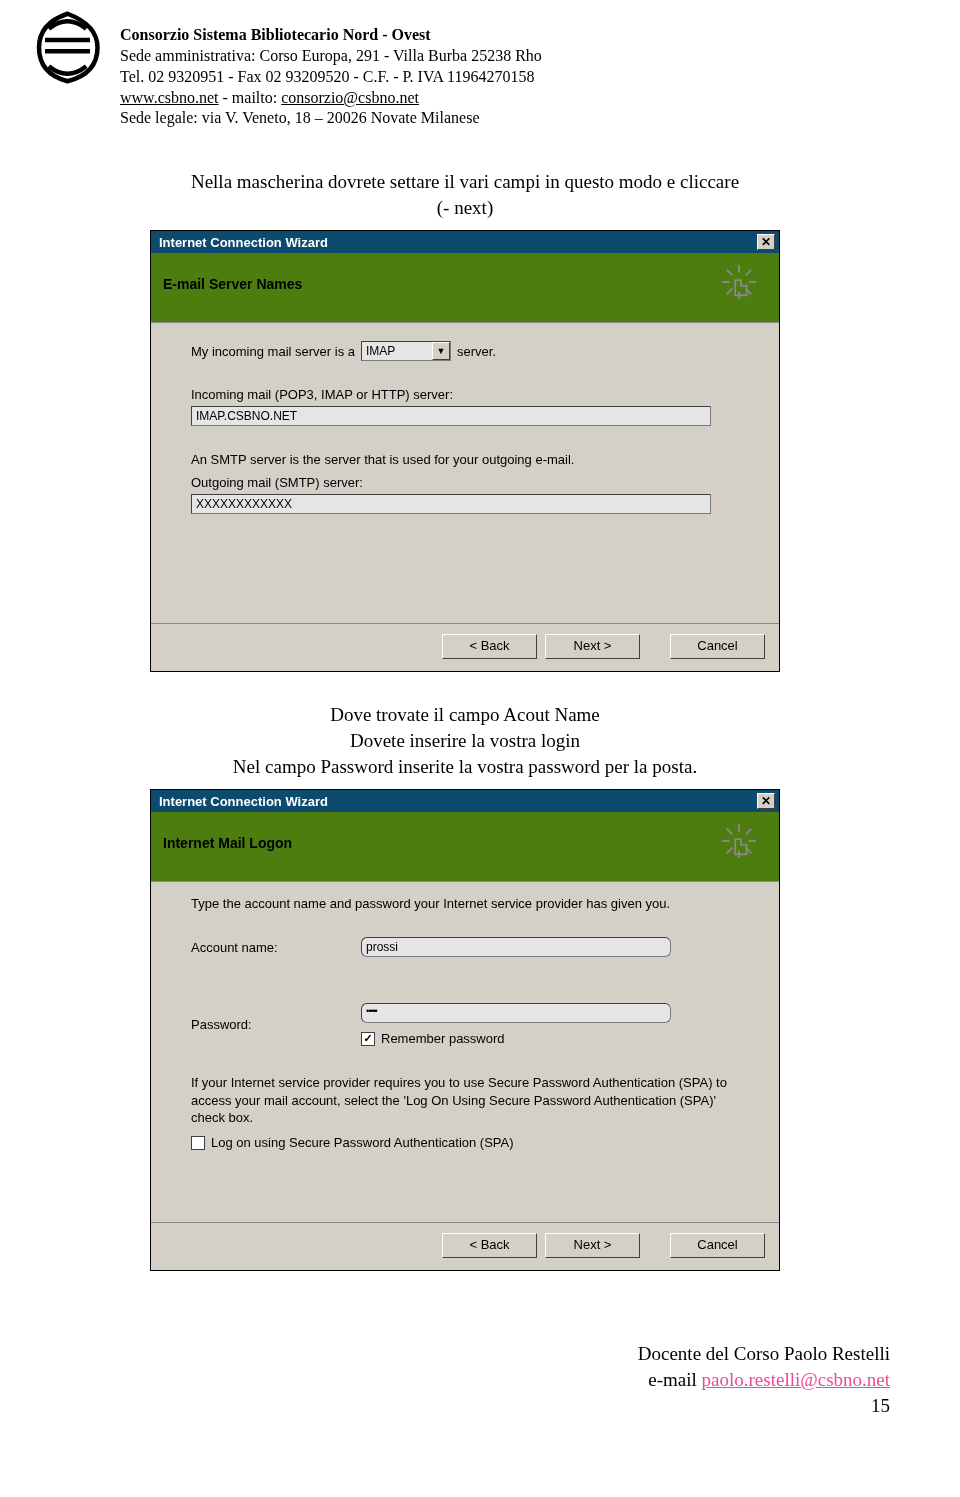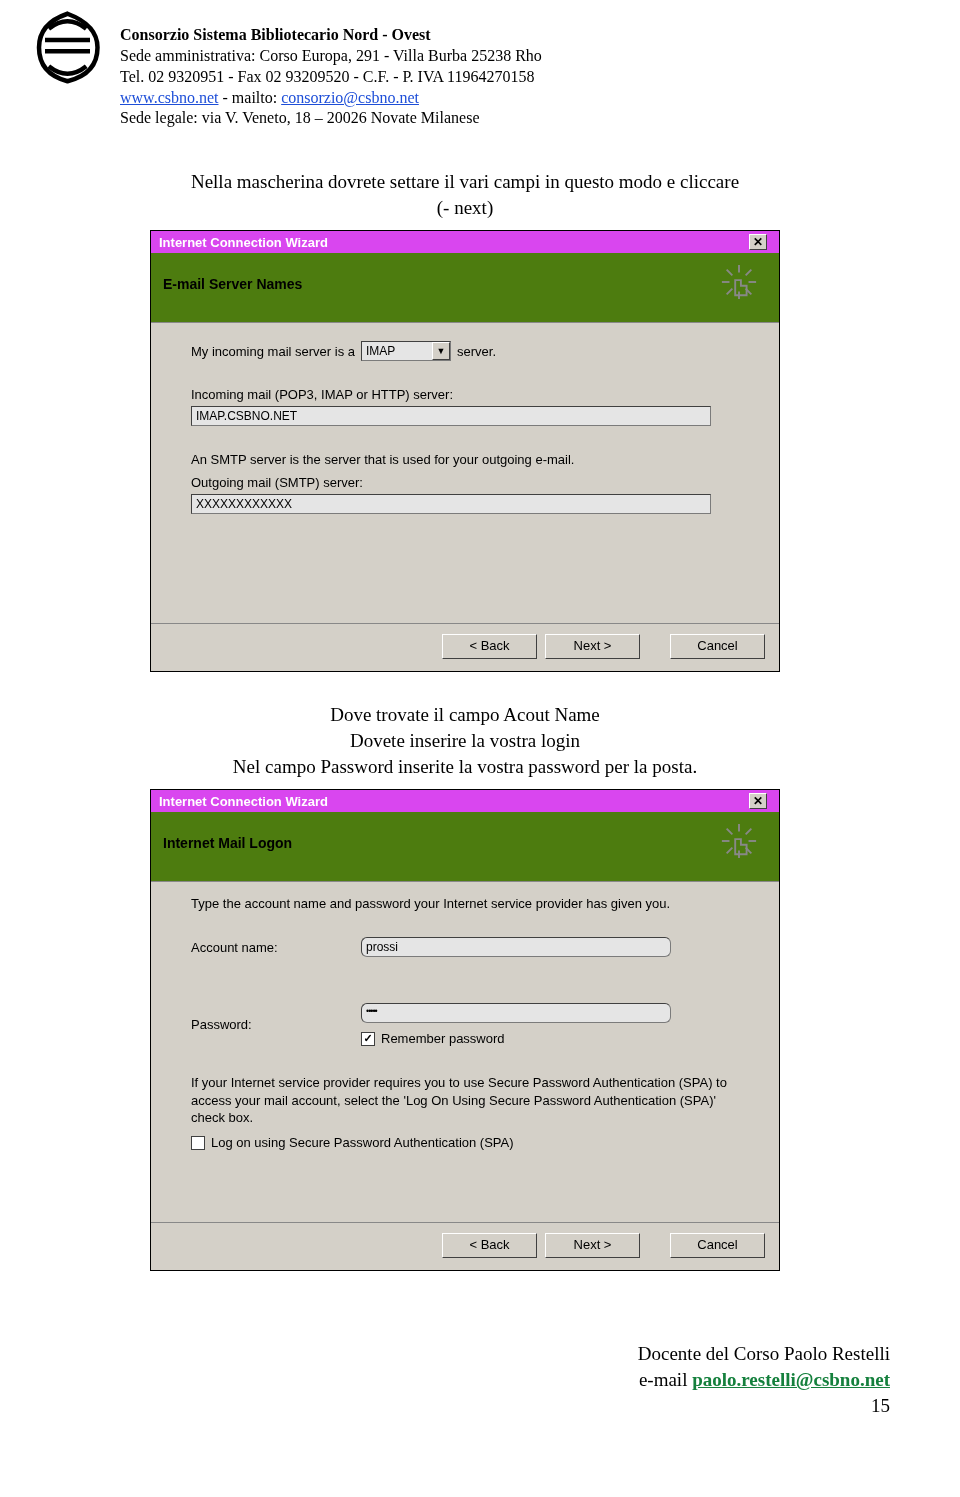--- a/index.html
+++ b/index.html
@@ -28,21 +28,21 @@
     font-size: 16px;
     font-weight: bold;
     margin: 16px 0 2px 0;
   }
   .header-text .line {
     font-size: 16px;
     margin: 0;
     line-height: 1.3;
   }
   .header-text a {
-    color: #1d4ed8;
+    color: #000000;
     text-decoration: underline;
   }
   .sede-legale {
     font-size: 13px;
   }
   .body-text {
     text-align: center;
     font-size: 19px;
     margin: 30px 0 10px 0;
     line-height: 1.35;
@@ -53,24 +53,24 @@
   }
   .dialog {
     width: 630px;
     background: #d4d0c8;
     border: 1px solid #000;
     font-family: Tahoma, Arial, sans-serif;
     font-size: 13px;
     color: #000;
   }
   .titlebar {
-    background: #d946ef;
+    background: #0c4a6e;
     color: #fff;
     font-weight: bold;
-    padding: 3px 12px 3px 8px;
+    padding: 3px 4px 3px 8px;
     display: flex;
     justify-content: space-between;
     align-items: center;
     font-size: 13px;
   }
   .close-btn {
     width: 18px;
     height: 16px;
     background: #d4d0c8;
     border: 1px solid #fff;
@@ -187,21 +187,21 @@
     font-size: 13px;
     line-height: 1.35;
   }
   .footer {
     text-align: right;
     font-size: 19px;
     margin-top: 70px;
     padding-right: 10px;
     line-height: 1.35;
   }
-  .footer a { color: #15803d; text-decoration: underline; font-weight: bold; }
+  .footer a { color: #ec4899; text-decoration: underline; }
 </style>
 </head>
 <body>
 
 <div class="page">
 
   <div class="header">
     <div class="logo">
       <svg viewBox="0 0 100 100">
         <g fill="none" stroke="#000" stroke-width="6">

